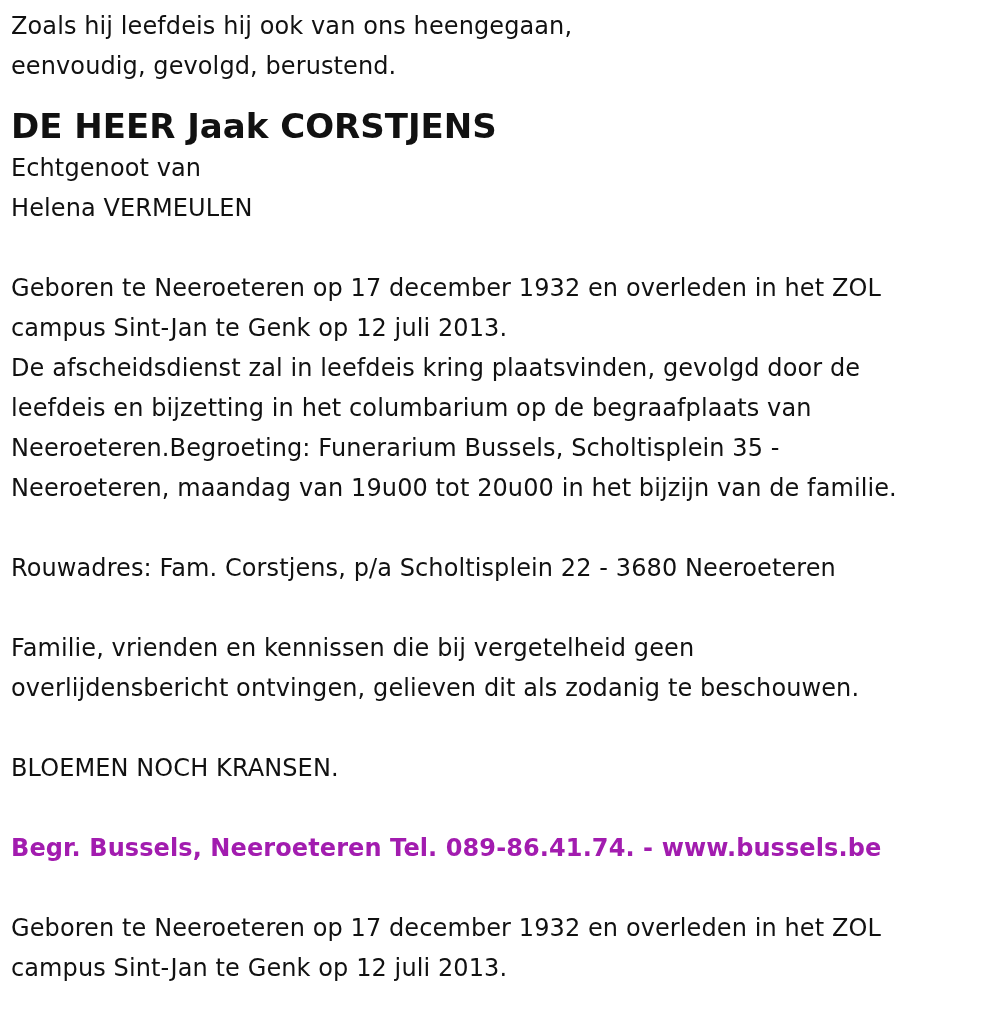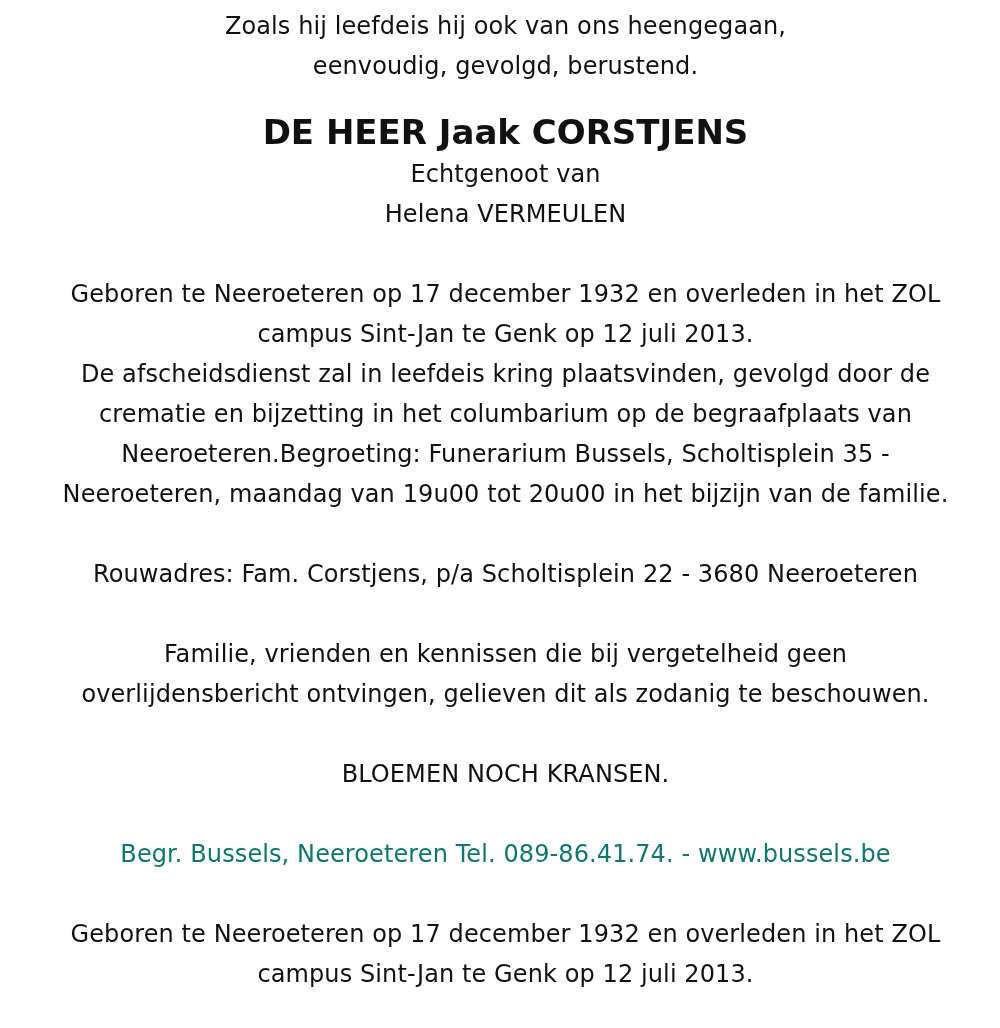--- a/index.html
+++ b/index.html
@@ -18,37 +18,37 @@
       position: relative;
       padding: 6px 0 0 11px;
       font-size: 24px;
       line-height: 40px;
       letter-spacing: 0.1px;
     }
     .line {
       display: block;
       white-space: nowrap;
       height: 40px;
-      text-align: center;
     }
     .blank {
       display: block;
       height: 40px;
     }
     .title {
       font-weight: bold;
       font-size: 34px;
       line-height: 40px;
       height: 40px;
-      margin-top: 6px;
+      margin-top: 0;
       margin-bottom: 2px;
       letter-spacing: 0px;
     }
     .footer-credit {
-      color: #0f766e;
+      color: #a21caf;
+      font-weight: bold;
     }
   </style>
 </head>
 <body>
 
 <div class="doc">
 
   <div>
     <span class="line">Zoals hij leefdeis hij ook van ons heengegaan,</span>
     <span class="line">eenvoudig, gevolgd, berustend.</span>
@@ -61,21 +61,21 @@
     <span class="line">Echtgenoot van</span>
     <span class="line">Helena VERMEULEN</span>
   </div>
 
   <span class="blank"></span>
 
   <div>
     <span class="line">Geboren te Neeroeteren op 17 december 1932 en overleden in het ZOL</span>
     <span class="line">campus Sint-Jan te Genk op 12 juli 2013.</span>
     <span class="line">De afscheidsdienst zal in leefdeis kring plaatsvinden, gevolgd door de</span>
-    <span class="line">crematie en bijzetting in het columbarium op de begraafplaats van</span>
+    <span class="line">leefdeis en bijzetting in het columbarium op de begraafplaats van</span>
     <span class="line">Neeroeteren.Begroeting: Funerarium Bussels, Scholtisplein 35 -</span>
     <span class="line">Neeroeteren, maandag van 19u00 tot 20u00 in het bijzijn van de familie.</span>
   </div>
 
   <span class="blank"></span>
 
   <span class="line">Rouwadres: Fam. Corstjens, p/a Scholtisplein 22 - 3680 Neeroeteren</span>
 
   <span class="blank"></span>
 

